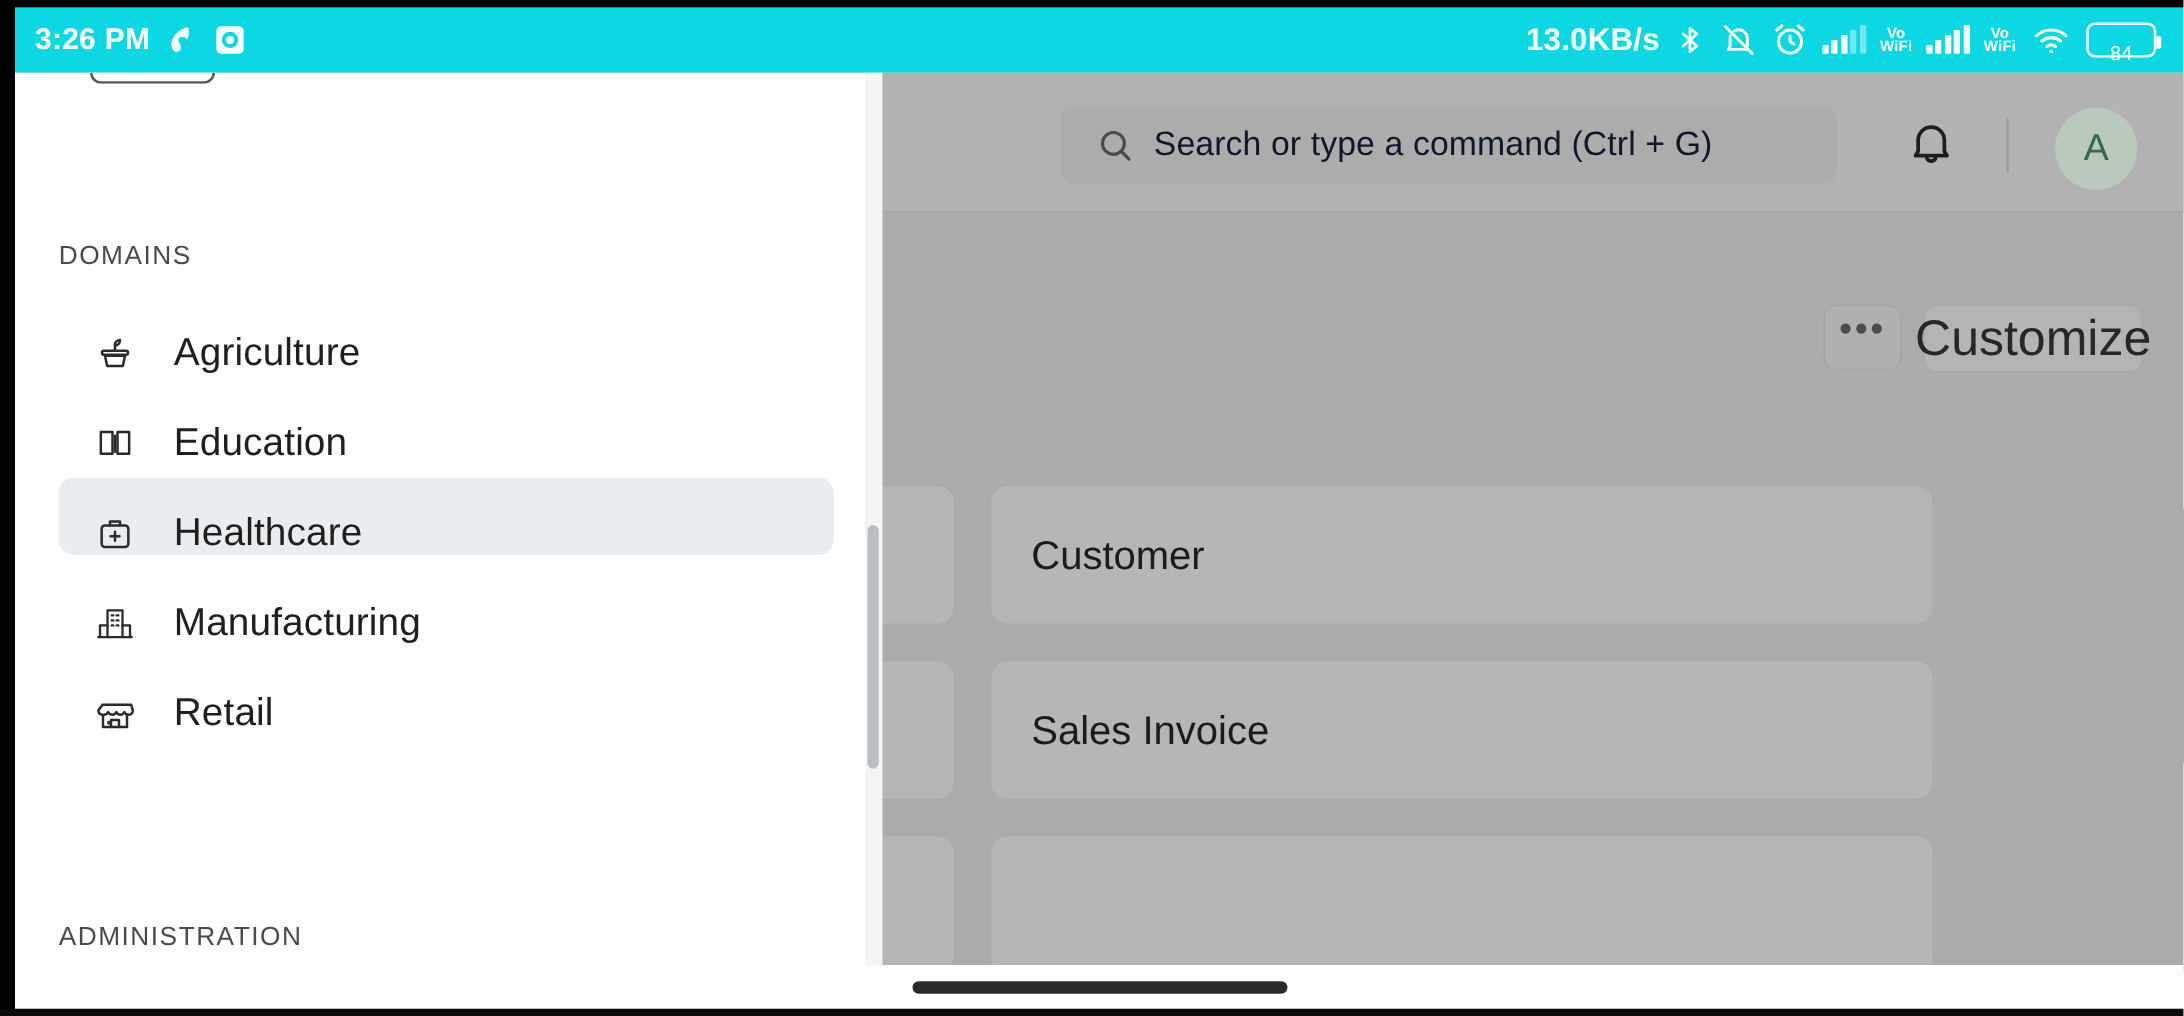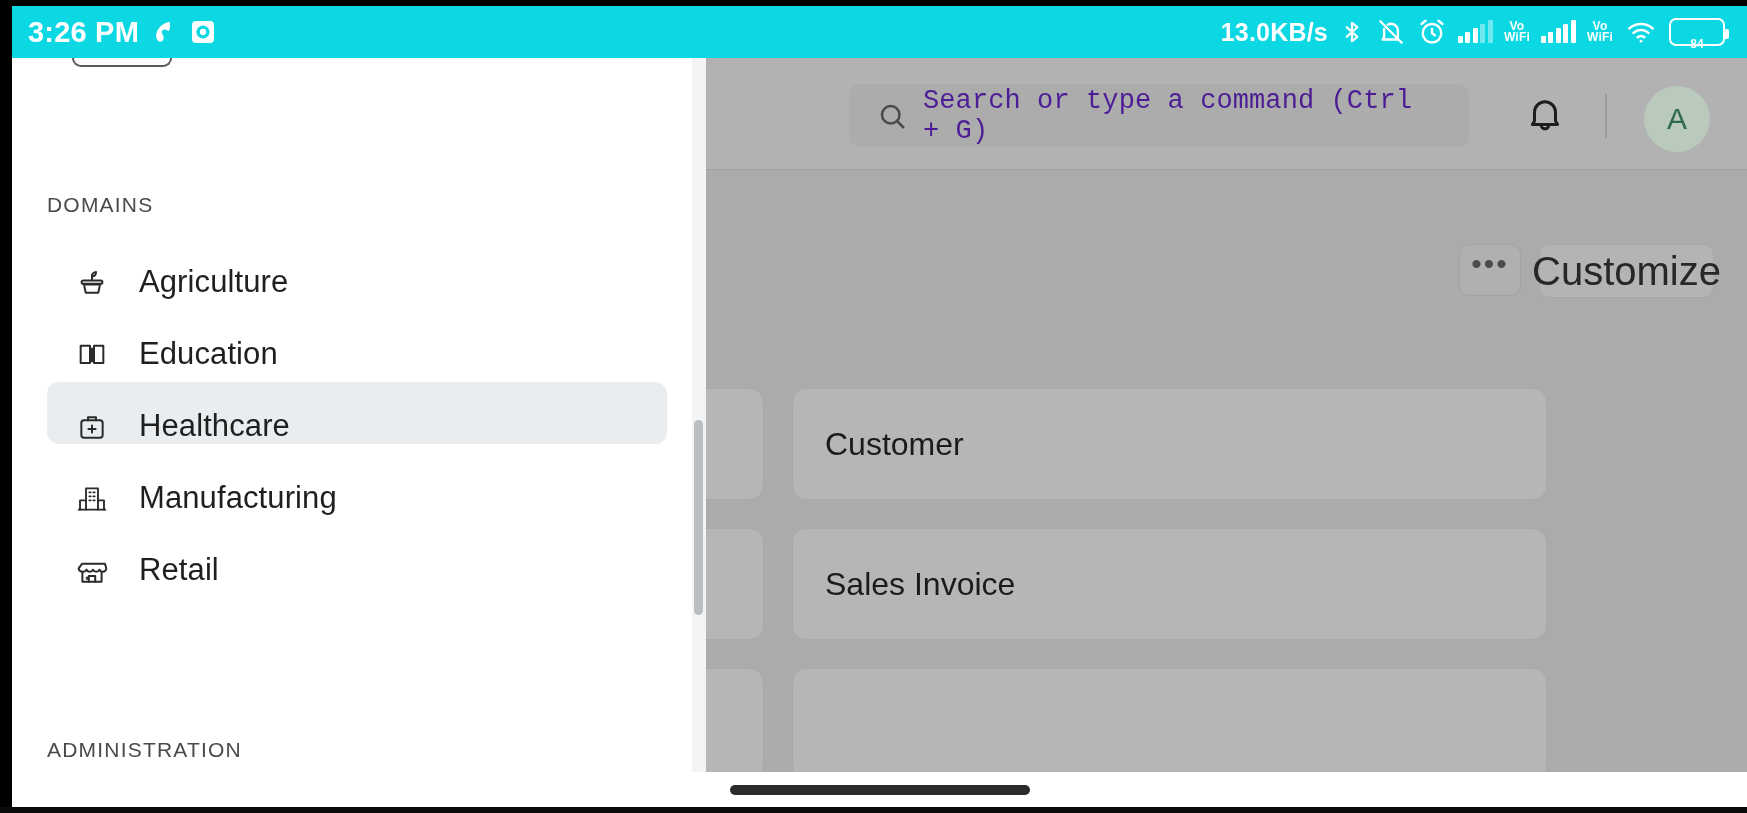--- a/index.html
+++ b/index.html
@@ -17,57 +17,57 @@
   .bezel-bottom { position:absolute; left:0; bottom:0; width:1747px; height:6px; background:#0b0b0b; z-index:90; }
 
   
   .statusbar {
     position:absolute; left:12px; top:6px; width:1735px; height:52px;
     background:#0BD8E3; color:#ffffff;
     display:flex; align-items:center; justify-content:space-between;
     padding:0 22px 0 16px; z-index:80;
   }
   .sb-left { display:flex; align-items:center; gap:11px; }
-  .sb-clock { font-size:29px; font-weight:bold; letter-spacing:.2px; line-height:1; }
+  .sb-clock { font-size:24px; font-weight:bold; letter-spacing:.2px; line-height:1; }
   .sb-right { display:flex; align-items:center; gap:11px; }
   .sb-rate { font-size:25px; font-weight:bold; letter-spacing:.2px; line-height:1; }
   .sb-ic { display:flex; align-items:center; justify-content:center; }
   .sb-ic svg { display:block; }
 
   .vowifi { display:flex; flex-direction:column; align-items:center; justify-content:center;
             line-height:.88; font-size:12px; font-weight:bold; letter-spacing:.2px; }
 
   
   .bars { display:flex; align-items:flex-end; gap:2.5px; height:22px; }
   .bars i { display:block; width:5px; background:#fff; border-radius:1px; }
   .bars i.b1{height:7px}.bars i.b2{height:11px}.bars i.b3{height:15px}.bars i.b4{height:19px}.bars i.b5{height:23px}
   .bars.dim i.off { opacity:.42; }
 
   .battery { position:relative; width:56px; height:28px; border:2.5px solid #fff; border-radius:7px;
              display:flex; align-items:center; justify-content:center; }
   .battery:after { content:""; position:absolute; right:-6px; top:9px; width:4px; height:10px;
                    background:#fff; border-radius:0 2px 2px 0; }
-  .battery span { font-size:12px; font-weight:bold; line-height:1;margin-top:24px; }
+  .battery span { font-size:16px; font-weight:normal; line-height:1;margin-top:24px; }
 
   
   .app {
     position:absolute; left:12px; top:58px; width:1735px; height:720px;
     background:#ABABAB; overflow:hidden; z-index:10;
   }
   .topbar {
     position:absolute; left:0; top:0; width:100%; height:112px;
     background:#B2B2B2; border-bottom:1px solid #a2a2a2;
     display:flex; align-items:center;
   }
   .searchbox {
     position:absolute; left:837px; top:26px; width:620px; height:63px;
     background:#ACACAC; border-radius:10px;
     display:flex; align-items:center; gap:16px; padding:0 28px;
   }
-  .searchbox .ph { font-size:27px; color:#4c1d95; letter-spacing:.1px;font-family:Liberation Mono, monospace; }
+  .searchbox .ph { font-size:27px; color:#0f172a; letter-spacing:.1px; }
   .bell-btn { position:absolute; left:1510px; top:35px; width:46px; height:46px;
               display:flex; align-items:center; justify-content:center; }
   .divider-v { position:absolute; left:1593px; top:36px; width:2px; height:44px; background:#9d9d9d; }
   .avatar { position:absolute; left:1632px; top:28px; width:66px; height:66px; border-radius:50%;
             background:#B9C9BC; display:flex; align-items:center; justify-content:center;
             color:#2f6b4a; font-size:30px; }
 
   .action-row { position:absolute; left:0; top:180px; width:100%; height:80px; }
   .btn-ellipsis { position:absolute; left:1447px; top:6px; width:62px; height:52px;
                   background:#B0B0B0; border:1px solid #a3a3a3; border-radius:10px;

